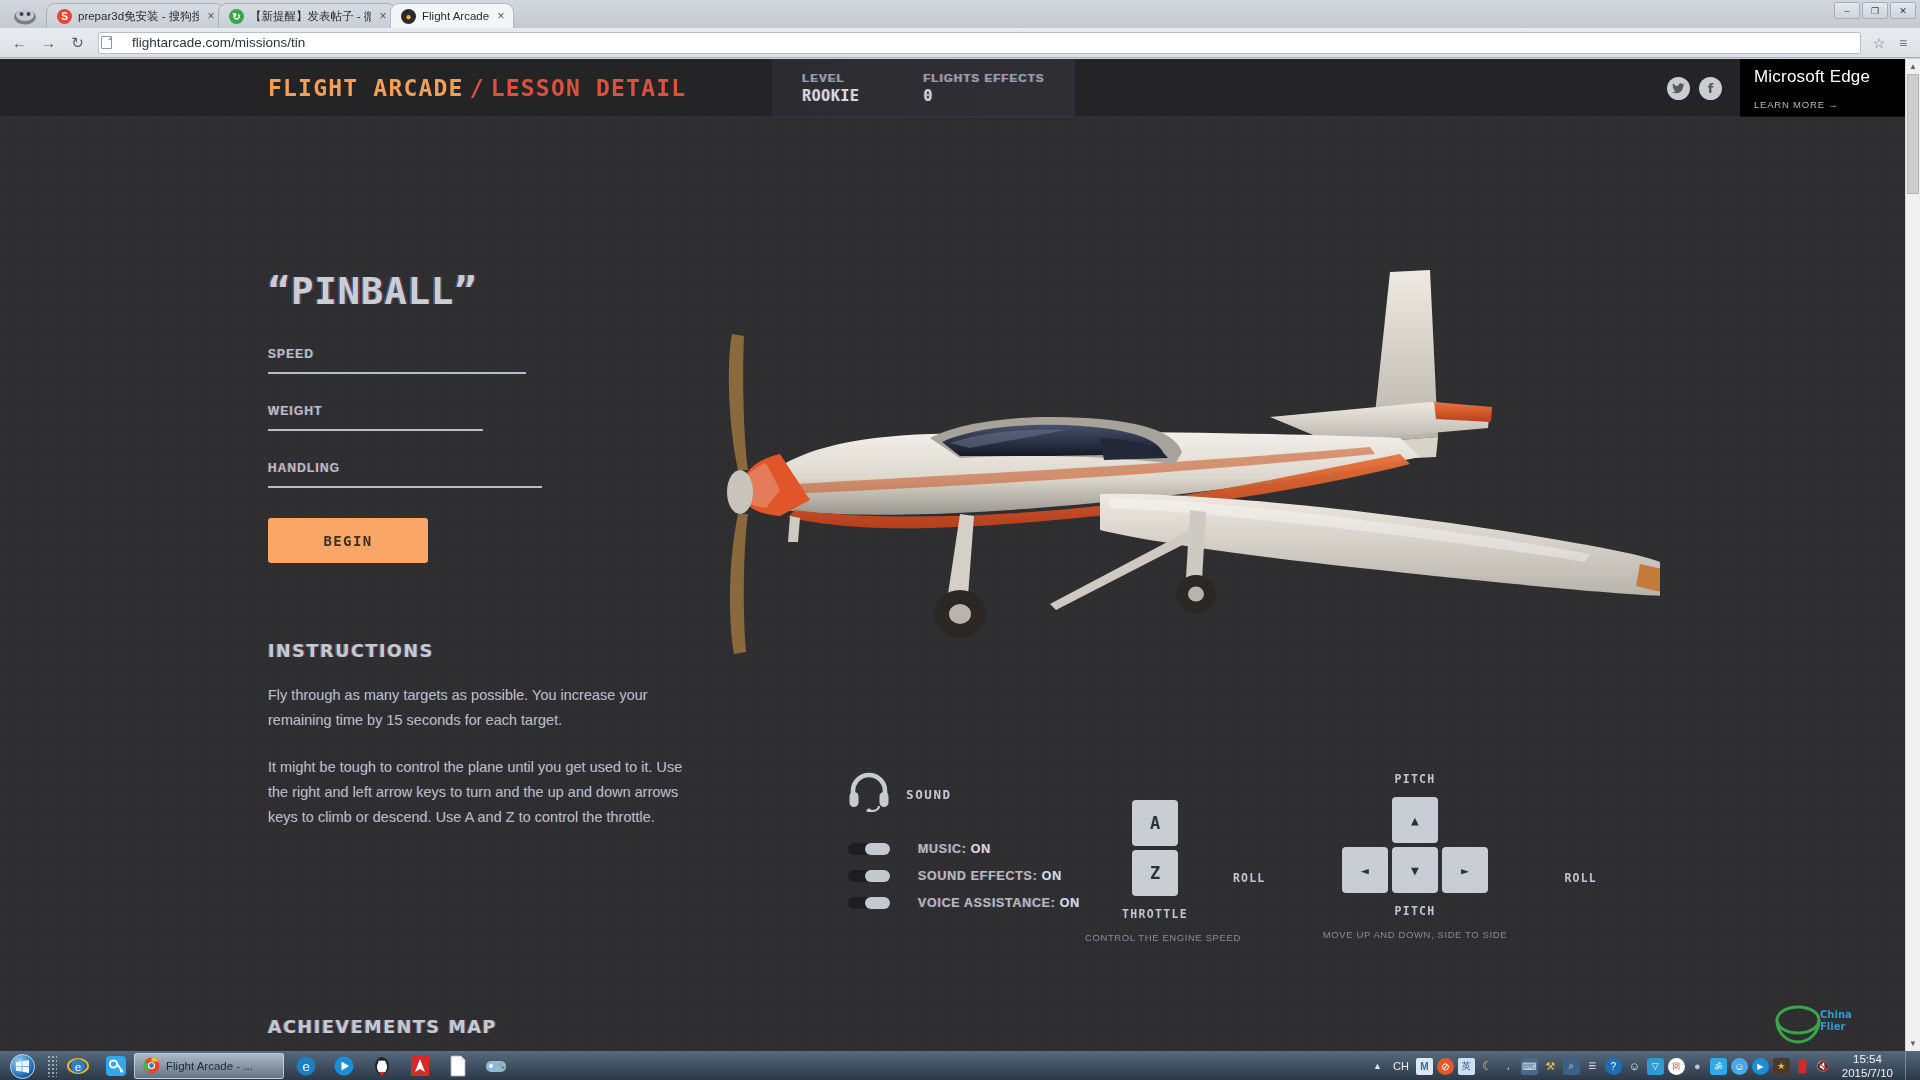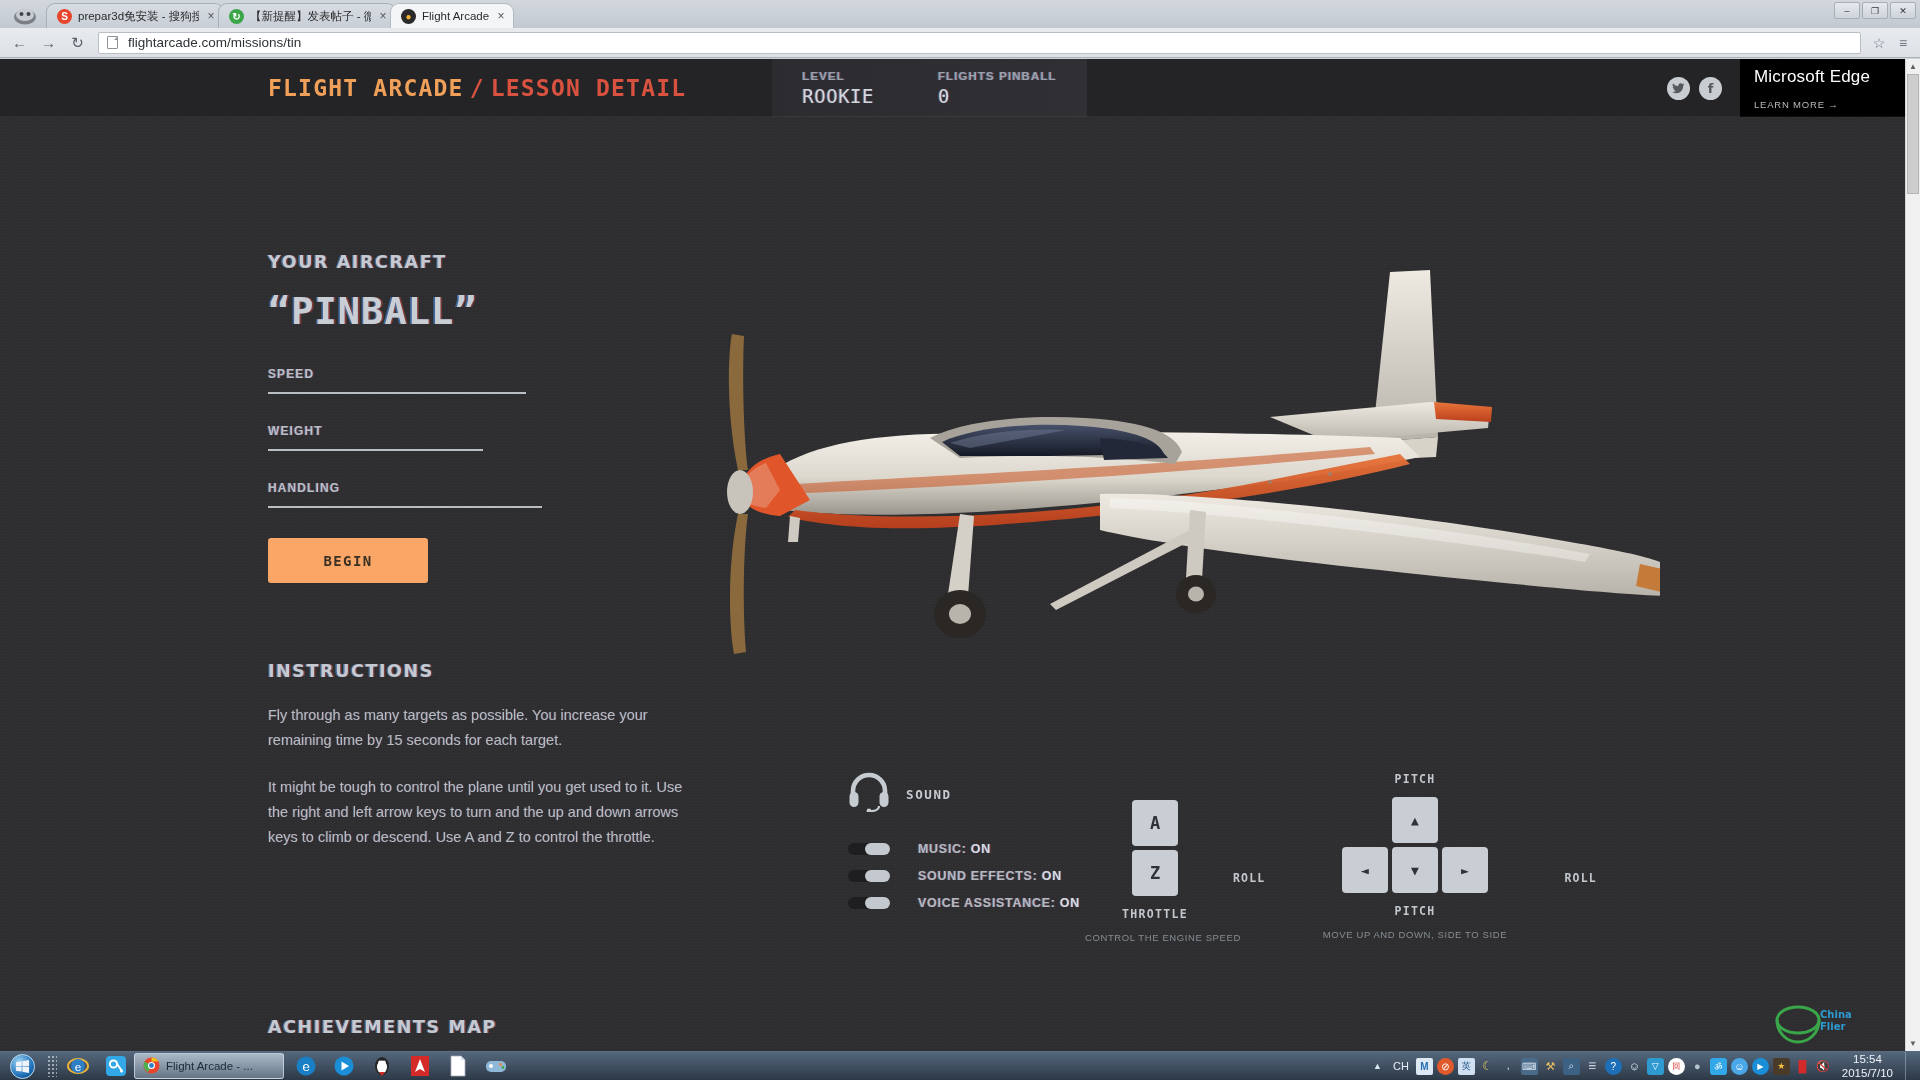--- a/index.html
+++ b/index.html
@@ -89,22 +89,22 @@
     color: #5a6066; font-size: 15px;
   }
   .omnibox {
     flex: 1 1 auto;
     height: 22px;
     margin: 0 5px;
     background: #ffffff;
     border: 1px solid #b9bfc6;
     border-radius: 2px;
     display: flex; align-items: center;
-    padding: 0 8px;
-    gap: 10px;
+    padding: 0 2px;
+    gap: 20px;
     font-size: 13.5px;
     color: #2f3336;
   }
   .omnibox .page-ic {
     width: 11px; height: 13px;
     border: 1px solid #8d949b;
     border-radius: 1px;
     background: #fff;
     position: relative; flex: 0 0 11px;
   }
@@ -165,21 +165,21 @@
     background: linear-gradient(90deg,#2c2c30,#303034);
     height: 100%;
   }
   .stat-lbl {
     font-size: 11.5px; font-weight: bold; letter-spacing: 1.1px;
     color: #9aa2ab;
     text-shadow: -1px 0 rgba(90,160,230,.55), 1px 0 rgba(200,70,70,.45);
   }
   .stat-val {
     font-family: "DejaVu Sans Mono", monospace;
-    font-size: 19px; font-weight: normal; letter-spacing: .5px;
+    font-size: 15px; font-weight: bold; letter-spacing: .5px;
     color: #d3d7dc; margin-top: 3px;
     text-shadow: -1px 0 rgba(90,160,230,.5), 1px 0 rgba(200,70,70,.4);
   }
   .hdr-social {
     margin-left: auto;
     display: flex; gap: 9px; align-items: center;
     padding-right: 18px;
   }
   .social-ic {
     width: 23px; height: 23px; border-radius: 50%;
@@ -464,21 +464,21 @@
       <div class="brand">
         <span class="b1">FLIGHT ARCADE</span><span class="slash">/</span><span class="b2">LESSON DETAIL</span>
       </div>
 
       <div class="hdr-stats">
         <div>
           <div class="stat-lbl">LEVEL</div>
           <div class="stat-val">ROOKIE</div>
         </div>
         <div>
-          <div class="stat-lbl">FLIGHTS PINBALL</div>
+          <div class="stat-lbl">FLIGHTS EFFECTS</div>
           <div class="stat-val">0</div>
         </div>
       </div>
 
       <div class="hdr-social">
         <div class="social-ic">
           <svg width="13" height="11" viewBox="0 0 13 11">
               <path d="M12.5 1.4c-.45.2-.94.33-1.45.4.52-.31.92-.8 1.11-1.4-.49.29-1.03.5-1.6.61A2.53 2.53 0 0 0 6.24 3.3 7.2 7.2 0 0 1 1.02.62a2.53 2.53 0 0 0 .78 3.38c-.4-.01-.79-.12-1.13-.3v.03c0 1.23.87 2.25 2.03 2.48-.37.1-.77.12-1.14.04a2.54 2.54 0 0 0 2.37 1.76A5.09 5.09 0 0 1 0 9.06 7.17 7.17 0 0 0 3.93 10.2c4.72 0 7.3-3.9 7.3-7.29v-.33c.5-.36.94-.81 1.27-1.18z" fill="#55585d"></path>
             </svg>
         </div>
@@ -487,21 +487,20 @@
 
       <div class="edge-ad">
         <div class="ad-title">Microsoft Edge</div>
         <div class="ad-sub">LEARN MORE →</div>
       </div>
     </div>
 
     <div class="content">
 
       <div class="left-col">
-        <div class="sec-title">YOUR AIRCRAFT</div>
         <div class="aircraft-name">“PINBALL”</div>
 
         <div class="stat-rows">
           <div class="stat-row">
             <div class="name">SPEED</div>
             <div class="bar" style="width:258px"></div>
           </div>
           <div class="stat-row">
             <div class="name">WEIGHT</div>
             <div class="bar" style="width:215px"></div>

